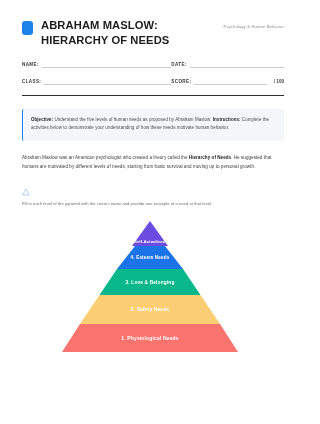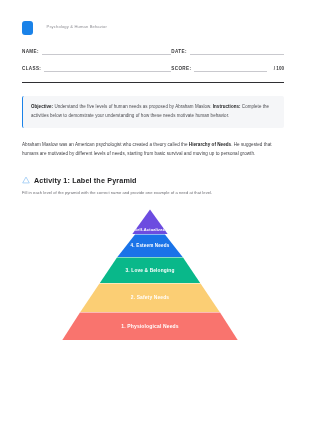--- a/index.html
+++ b/index.html
@@ -248,20 +248,23 @@
     font-size: 5.0px;
   }
 </style>
 </head>
 <body>
 
 <div class="page">
 
   <div class="header">
     <div class="logo-mark"></div>
+    <div class="title-wrap">
+      <div class="doc-title">Abraham Maslow: Hierarchy of Needs</div>
+    </div>
     <div class="subject-tag">Psychology &amp; Human Behavior</div>
   </div>
 
   <div class="meta">
 
     <div class="meta-row">
       <div class="meta-cell left">
         <span class="meta-label">NAME:</span>
         <span class="meta-line"></span>
       </div>
@@ -296,21 +299,20 @@
 
   <div class="intro">
     <span>Abraham Maslow was an American psychologist who created a theory called the </span><b>Hierarchy of Needs</b><span>. He suggested that humans are motivated by different levels of needs, starting from basic survival and moving up to personal growth.</span>
   </div>
 
   <div class="activity">
     <div class="activity-head">
       <svg class="tri-icon" viewBox="0 0 12 12">
         <path d="M6 1.6 L11 10.4 L1 10.4 Z" fill="none" stroke="#8fc2f2" stroke-width="1.1" stroke-linejoin="round"></path>
       </svg>
-      <span class="activity-title">Activity 1: Label the Pyramid</span>
     </div>
     <div class="activity-sub">Fill in each level of the pyramid with the correct name and provide one example of a need at that level.</div>
   </div>
 
   <div class="pyramid">
 
     <div class="tier tier-5">
       <span class="tier-label">5. Self-Actualization</span>
     </div>
 

